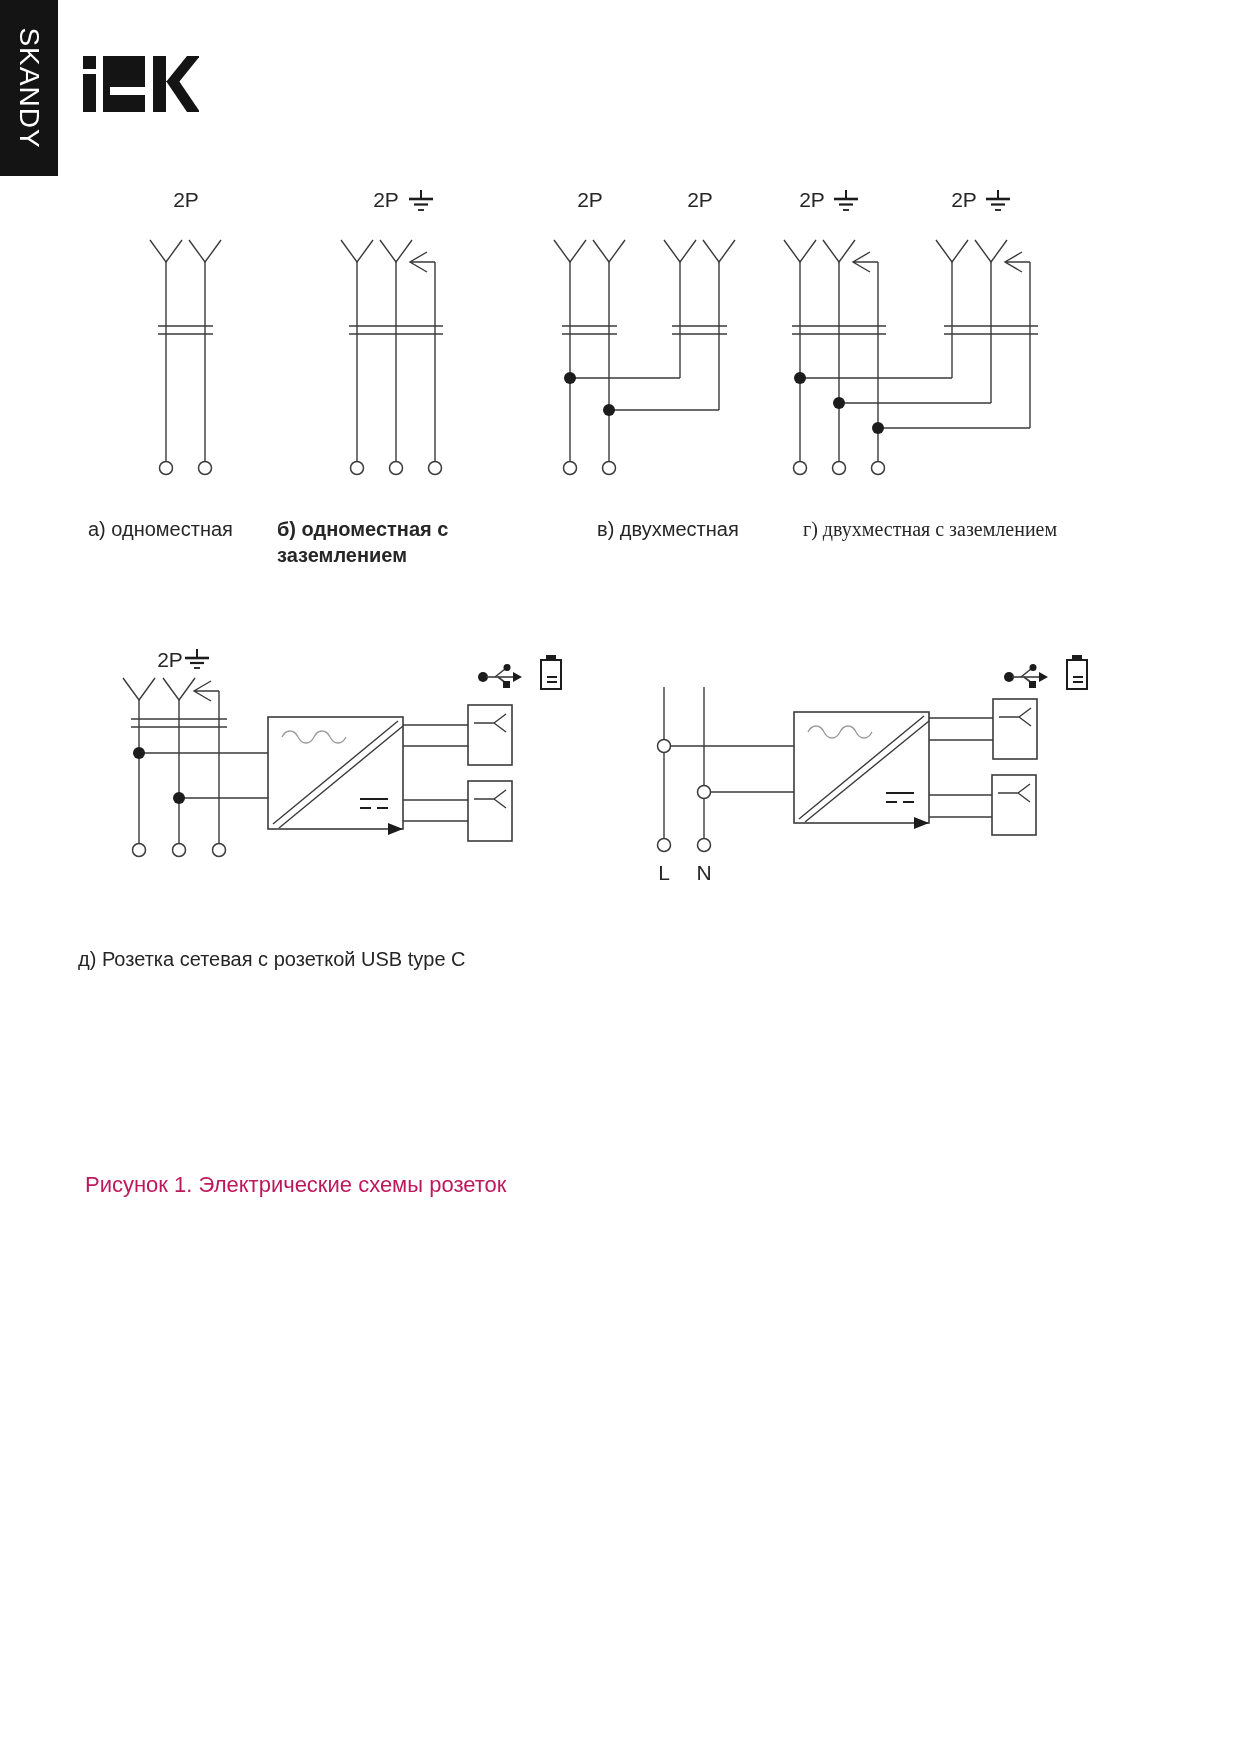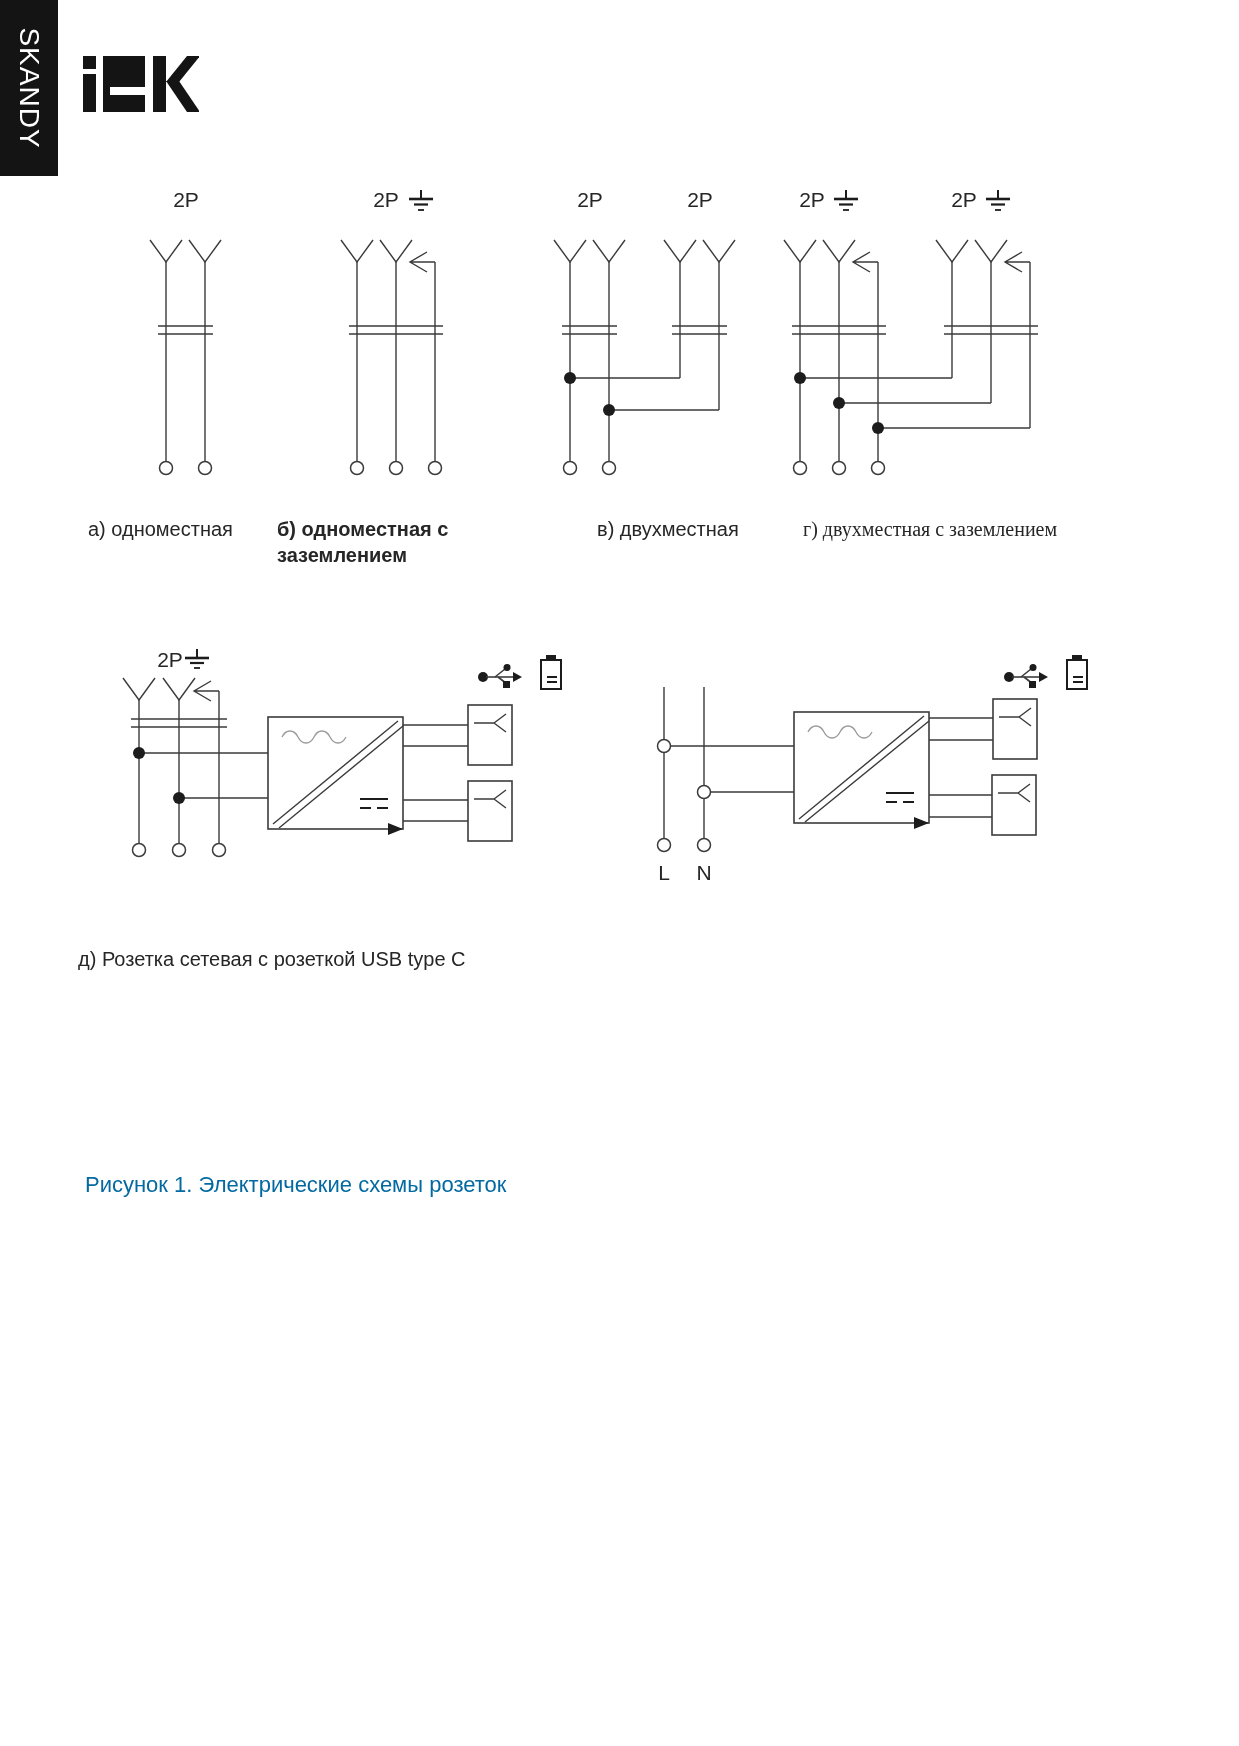--- a/index.html
+++ b/index.html
@@ -12,21 +12,21 @@
   svg .wire{stroke:#3b3b3b;stroke-width:1.4;fill:none;}
   svg .wire2{stroke:#3b3b3b;stroke-width:1.6;fill:none;}
   svg .term{fill:#ffffff;stroke:#3b3b3b;stroke-width:1.5;}
   svg .dot{fill:#1c1c1c;stroke:none;}
   svg .box{fill:#ffffff;stroke:#3b3b3b;stroke-width:1.6;}
   svg .wave{stroke:#9a9a9a;stroke-width:1.3;fill:none;}
   svg .fillink{fill:#1c1c1c;stroke:none;}
   svg .gnd{stroke:#1c1c1c;fill:none;}
   svg text{fill:#262626;font-family:"Liberation Sans",sans-serif;font-size:21px;}
   .caption{position:absolute;font-size:20px;line-height:26px;color:#262626;white-space:nowrap;}
-  .figcap{position:absolute;font-size:22px;color:#0369a1;white-space:nowrap;}
+  .figcap{position:absolute;font-size:22px;color:#be185d;white-space:nowrap;}
 </style>
 </head>
 <body>
 
 <div id="page">
 
   <div class="sidebar">
     <span class="sidebar-text">SKANDY</span>
   </div>
 

